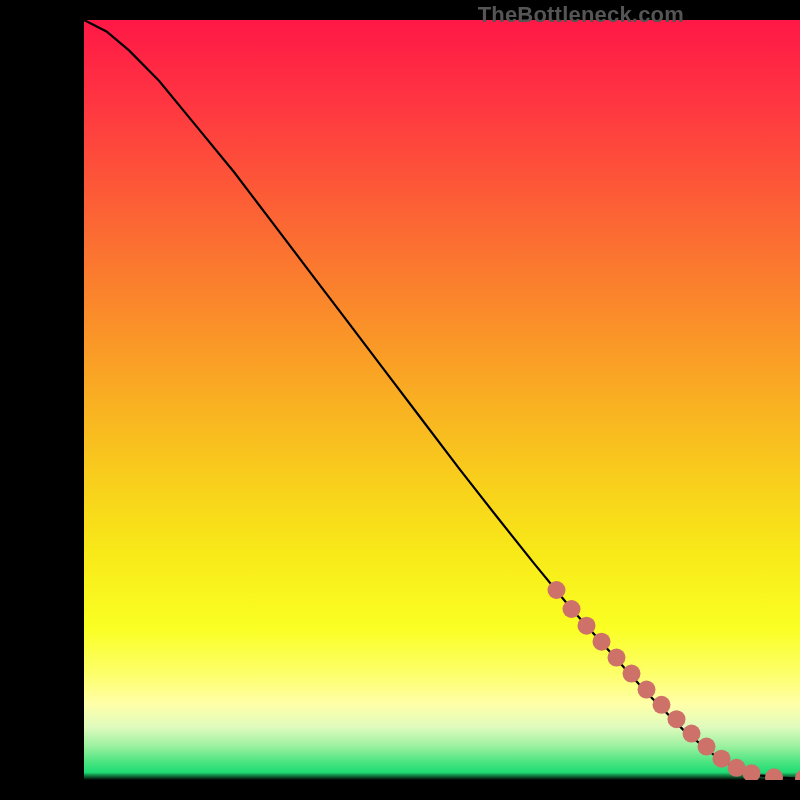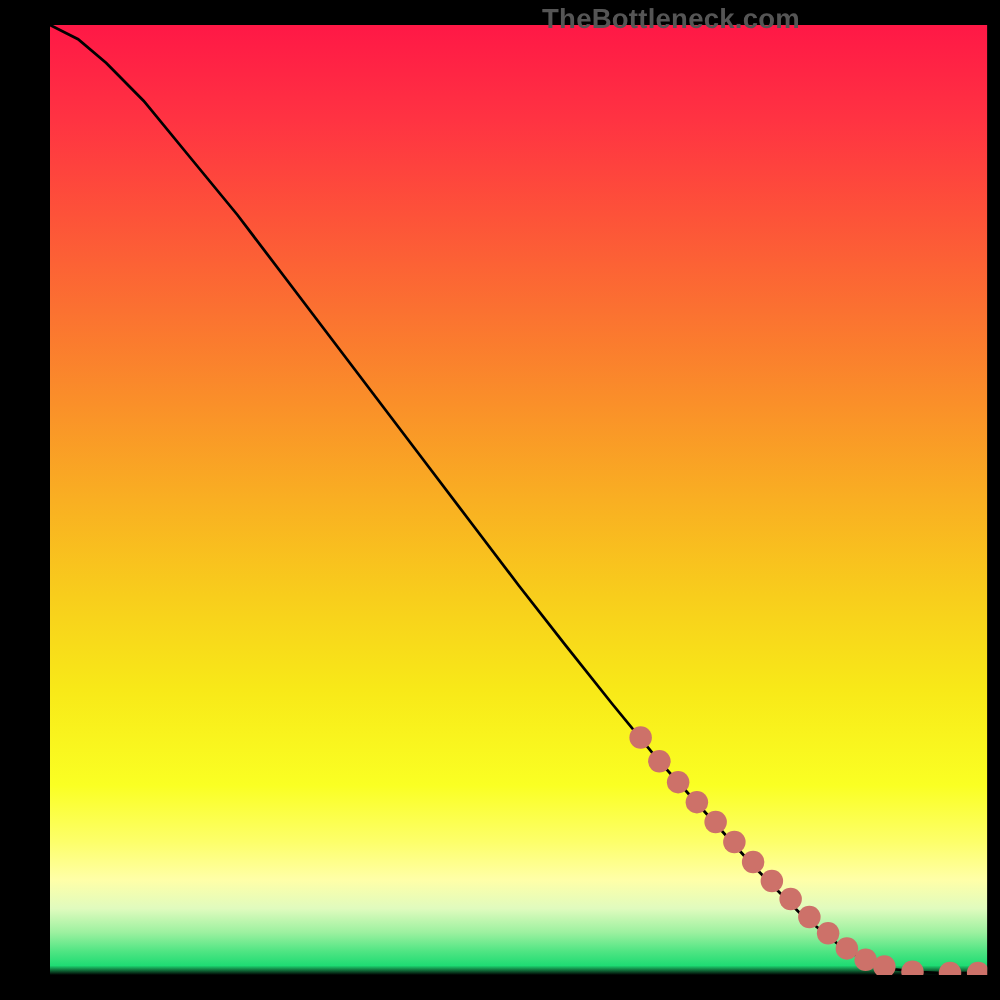--- a/index.html
+++ b/index.html
@@ -9,20 +9,21 @@
     height: 800px;
     background: #000;
     overflow: hidden;
     font-family: Arial, Helvetica, sans-serif;
   }
   .stage {
     position: relative;
     width: 652px;
     height: 800px;
     background: #000;
+    margin-left: 44px;
   }
   .plot-area {
     position: absolute;
     left: 40px;
     top: 20px;
     width: 750px;
     height: 760px;
     overflow: hidden;
   }
   .plot-area svg {

